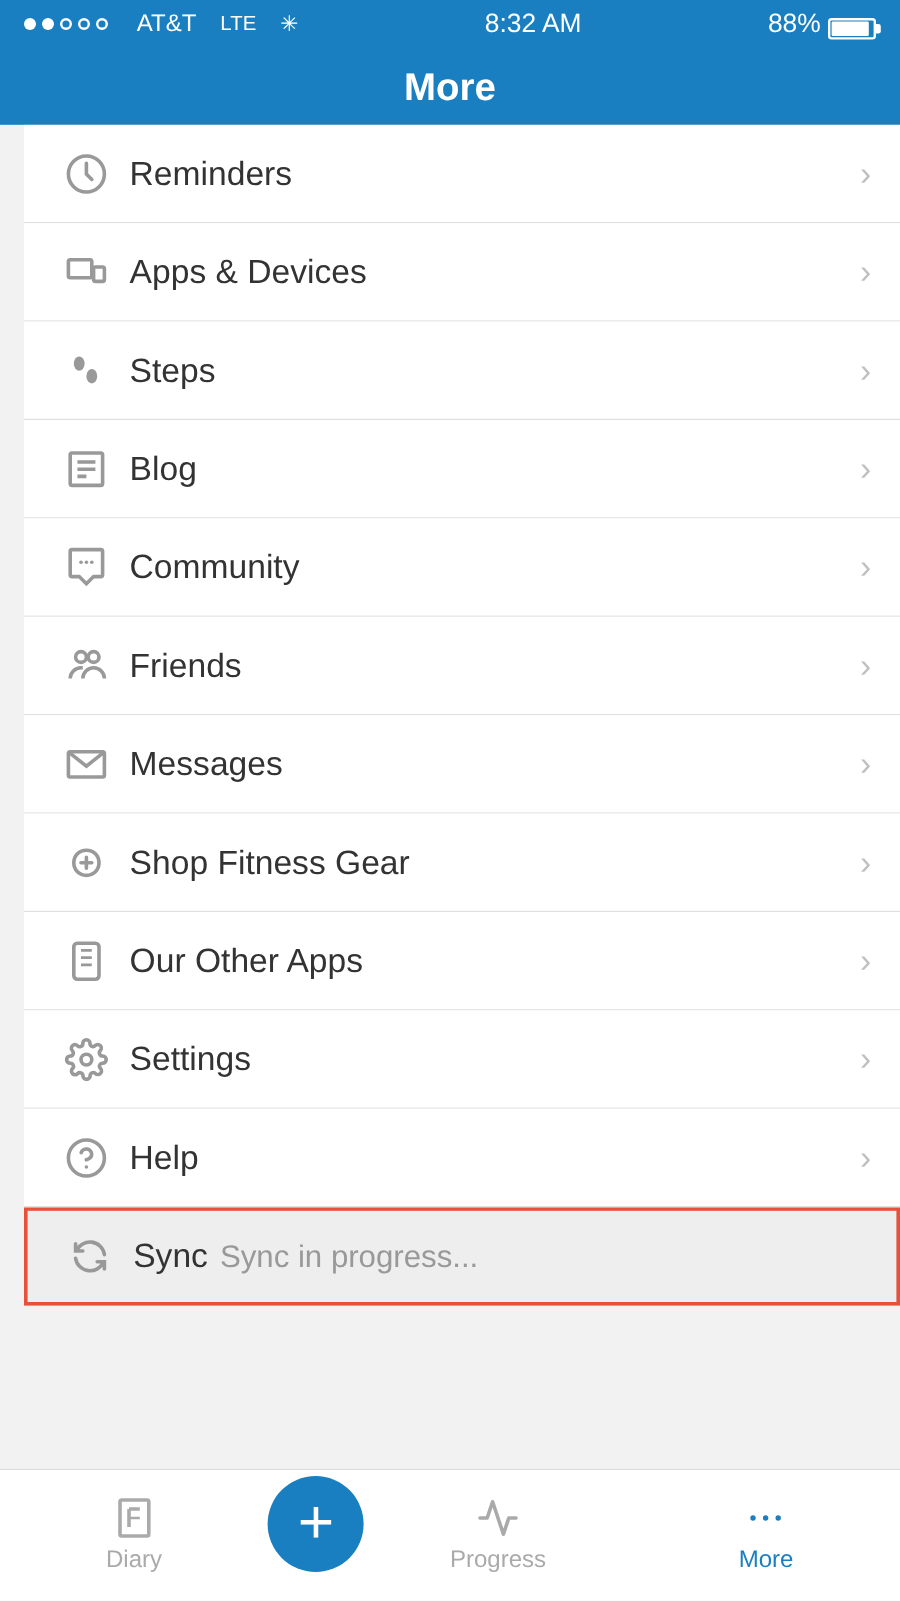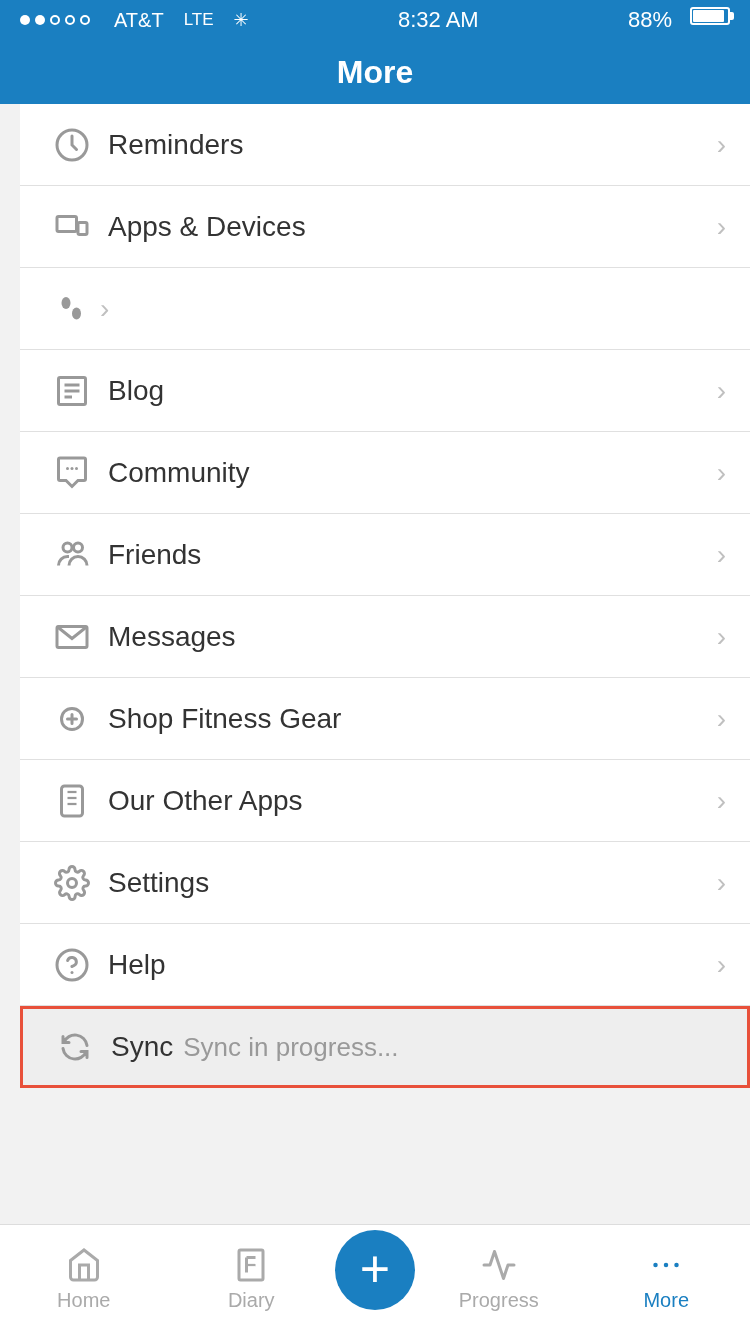--- a/index.html
+++ b/index.html
@@ -24,21 +24,21 @@
       color: white;
       font-size: 22px;
       font-weight: 500;
     }
     .status-left { display: flex; align-items: center; gap: 20px; }
     .status-dots { display: flex; gap: 5px; margin-right: 4px; }
     .dot { width: 10px; height: 10px; border-radius: 50%; background: white; }
     .dot.empty { background: transparent; border: 2px solid white; }
     .status-carrier { font-size: 20px; }
     .status-lte { font-size: 17px; }
-    .battery-container { display: flex; align-items: flex-start; gap: 18px; }
+    .battery-container { display: flex; align-items: flex-end; gap: 6px; }
     .battery-bar {
       width: 40px; height: 18px; border: 2px solid white; border-radius: 3px; position: relative;
     }
     .battery-bar::after {
       content: ''; position: absolute; right: -6px; top: 50%; transform: translateY(-50%);
       width: 4px; height: 8px; background: white; border-radius: 0 2px 2px 0;
     }
     .battery-fill {
       position: absolute; left: 1px; top: 1px; bottom: 1px;
       width: 85%; background: white; border-radius: 1px;
@@ -239,20 +239,21 @@
       <span class="menu-chevron">›</span>
     </div>
 
     <div class="menu-item">
       <div class="menu-icon">
         <svg viewBox="0 0 24 24">
           <ellipse cx="8" cy="8" rx="3" ry="4" fill="#999"></ellipse>
           <ellipse cx="15" cy="15" rx="3" ry="4" fill="#999"></ellipse>
         </svg>
       </div>
+      <span class="menu-label">Steps</span>
       <span class="menu-chevron">›</span>
     </div>
 
     <div class="menu-item">
       <div class="menu-icon">
         <svg viewBox="0 0 24 24">
             <rect x="3" y="3" width="18" height="18" rx="1" fill="none" stroke="#999" stroke-width="2"></rect>
             <line x1="7" y1="8" x2="17" y2="8" stroke="#999" stroke-width="2"></line>
             <line x1="7" y1="12" x2="17" y2="12" stroke="#999" stroke-width="2"></line>
             <line x1="7" y1="16" x2="12" y2="16" stroke="#999" stroke-width="2"></line>
@@ -356,29 +357,20 @@
       </div>
       <span class="sync-label">Sync</span>
       <span class="sync-sub">Sync in progress...</span>
     </div>
 
   </div>
 </div>
 
 <div class="tab-bar">
 
-  <div class="tab-item">
-    <div class="tab-icon">
-      <svg viewBox="0 0 24 24">
-          <path d="M3 9l9-7 9 7v11a2 2 0 01-2 2H5a2 2 0 01-2-2z" fill="none" stroke="#aaa" stroke-width="2"></path>
-          <polyline points="9 22 9 12 15 12 15 22" fill="none" stroke="#aaa" stroke-width="2"></polyline>
-        </svg>
-    </div>
-    <span class="tab-label">Home</span>
-  </div>
 
   <div class="tab-item">
     <div class="tab-icon">
       <svg viewBox="0 0 24 24">
           <rect x="4" y="2" width="16" height="20" rx="1" fill="none" stroke="#aaa" stroke-width="2"></rect>
           <line x1="9" y1="7" x2="9" y2="17" stroke="#aaa" stroke-width="2"></line>
           <line x1="9" y1="7" x2="15" y2="7" stroke="#aaa" stroke-width="2"></line>
           <line x1="9" y1="12" x2="15" y2="12" stroke="#aaa" stroke-width="1.5"></line>
         </svg>
     </div>

